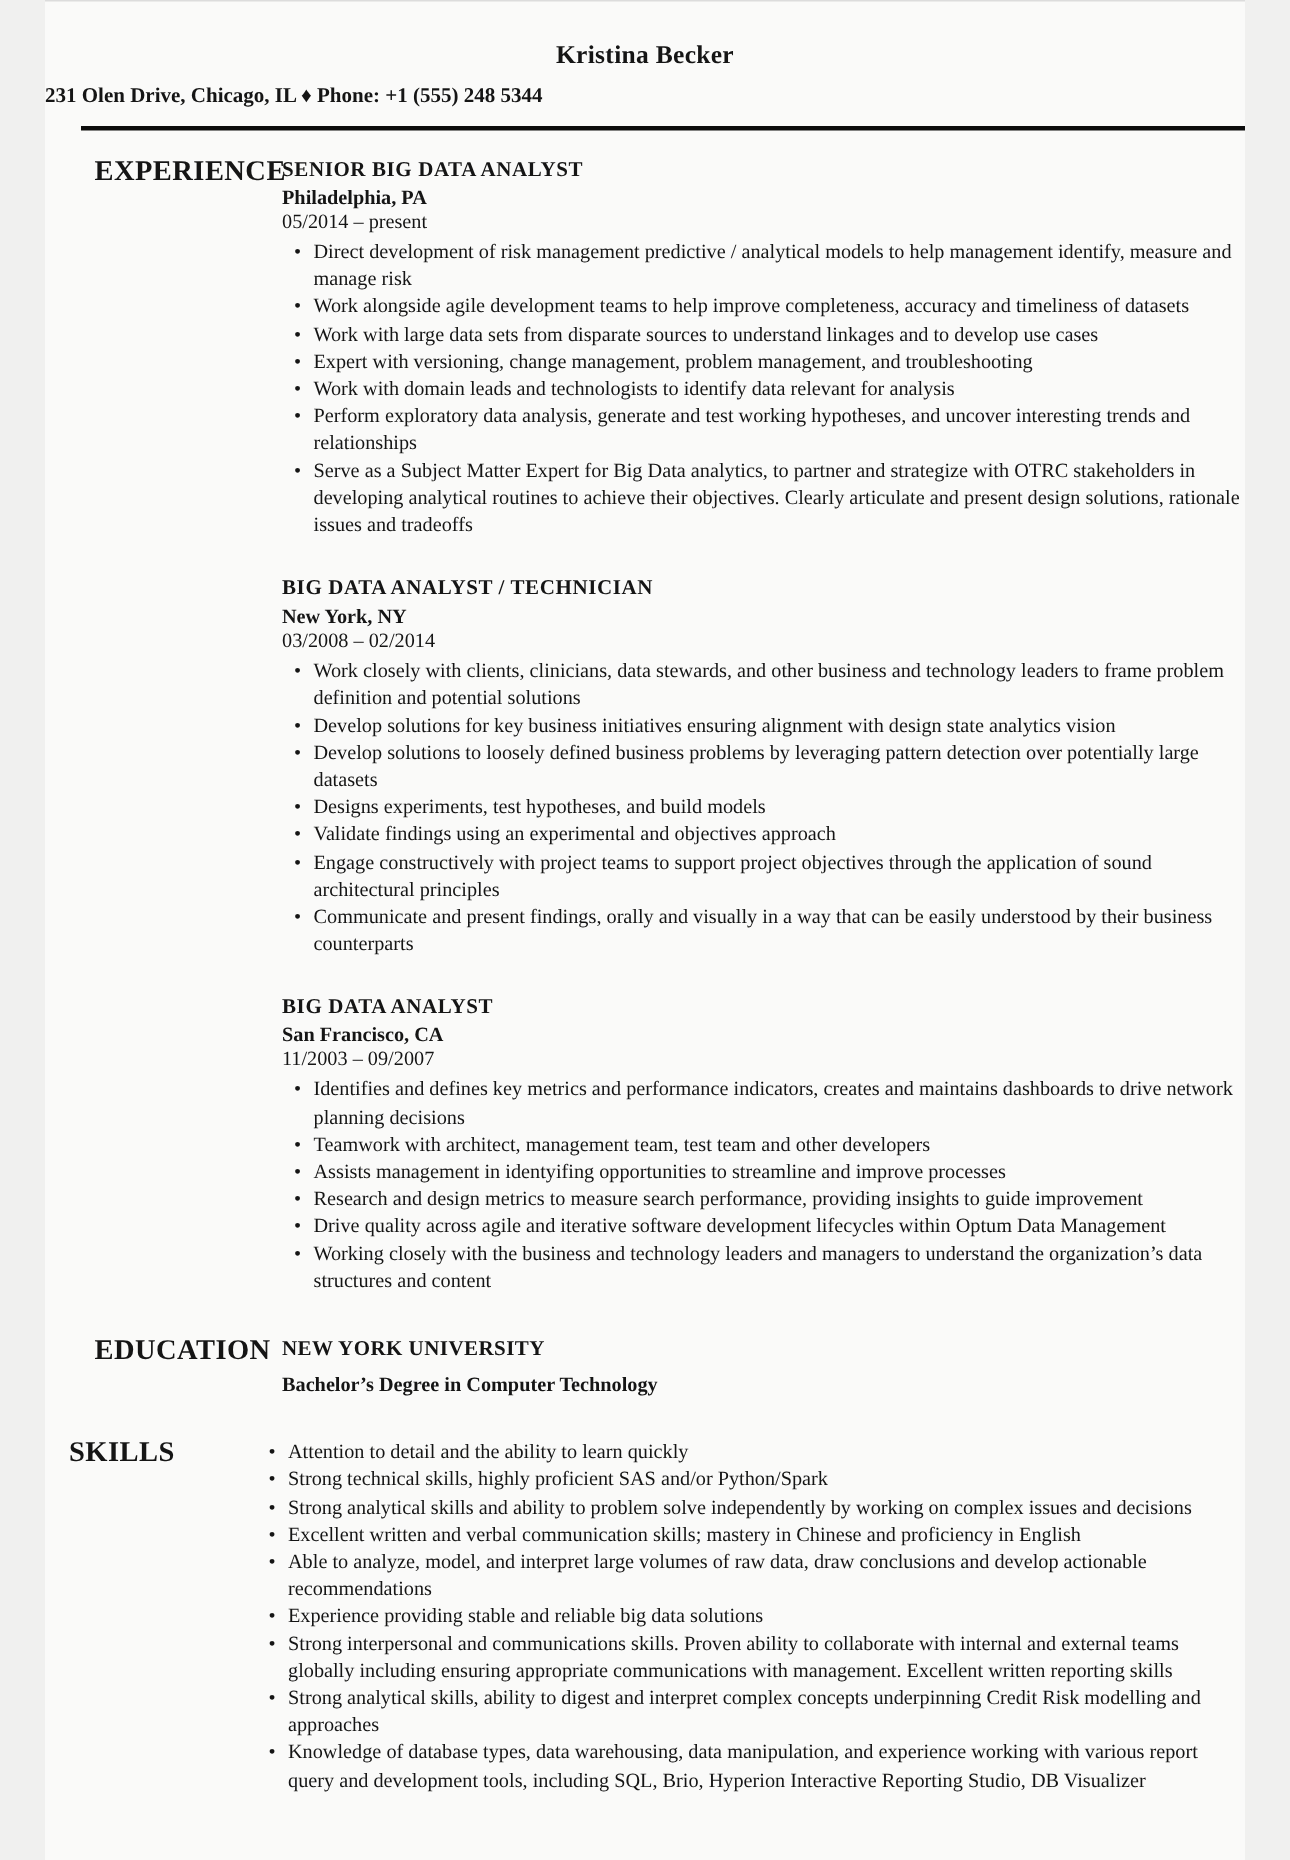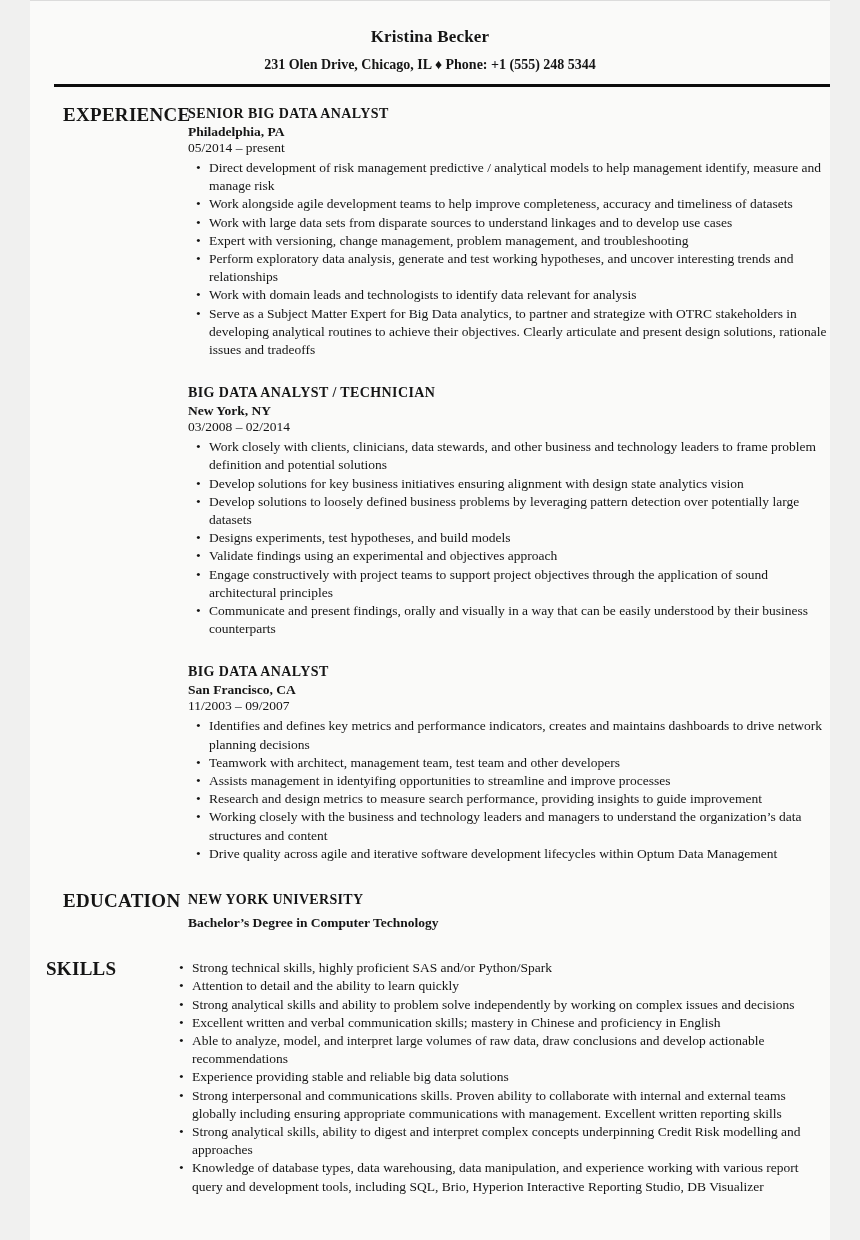--- a/index.html
+++ b/index.html
@@ -19,21 +19,21 @@
   .name {
     margin: 25px 0 0;
     text-align: center;
     font-size: 17px;
     font-weight: bold;
     letter-spacing: 0.2px;
     line-height: 21px;
   }
   .contact-line {
     margin-top: 9px;
-    text-align: center;
+    text-align: left;
     font-size: 14px;
     font-weight: bold;
     line-height: 18px;
   }
   .header-rule {
     border: none;
     border-top: 3px solid #0c0c0c;
     margin: 10px 0 0 24px;
     width: 793px;
   }
@@ -130,23 +130,23 @@
           <ul class="bullets">
 
               <li>Direct development of risk management predictive / analytical models to help management identify, measure and manage risk</li>
 
               <li>Work alongside agile development teams to help improve completeness, accuracy and timeliness of datasets</li>
 
               <li>Work with large data sets from disparate sources to understand linkages and to develop use cases</li>
 
               <li>Expert with versioning, change management, problem management, and troubleshooting</li>
 
+              <li>Work with domain leads and technologists to identify data relevant for analysis</li>
+
               <li>Perform exploratory data analysis, generate and test working hypotheses, and uncover interesting trends and relationships</li>
-
-              <li>Work with domain leads and technologists to identify data relevant for analysis</li>
 
               <li>Serve as a Subject Matter Expert for Big Data analytics, to partner and strategize with OTRC stakeholders in developing analytical routines to achieve their objectives. Clearly articulate and present design solutions, rationale issues and tradeoffs</li>
             </ul>
         </article>
 
         <article class="job">
           <h2 class="job-title">BIG DATA ANALYST / TECHNICIAN</h2>
           <div class="job-location">New York, NY</div>
           <div class="job-dates">03/2008 – 02/2014</div>
           <ul class="bullets">
@@ -175,44 +175,44 @@
 
 
               <li>Identifies and defines key metrics and performance indicators, creates and maintains dashboards to drive network planning decisions</li>
 
               <li>Teamwork with architect, management team, test team and other developers</li>
 
               <li>Assists management in identyifing opportunities to streamline and improve processes</li>
 
               <li>Research and design metrics to measure search performance, providing insights to guide improvement</li>
 
+              <li>Drive quality across agile and iterative software development lifecycles within Optum Data Management</li>
+
               <li>Working closely with the business and technology leaders and managers to understand the organization’s data structures and content</li>
-
-              <li>Drive quality across agile and iterative software development lifecycles within Optum Data Management</li>
             </ul>
         </article>
       </div>
   </section>
 
   <section class="section section-education">
     <div class="section-label">EDUCATION</div>
     <div class="section-content">
       <h2 class="edu-school">NEW YORK UNIVERSITY</h2>
       <div class="edu-degree">Bachelor’s Degree in Computer Technology</div>
     </div>
   </section>
 
   <section class="section section-skills">
     <div class="section-label">SKILLS</div>
     <div class="section-content">
       <ul class="bullets" style="margin-top:1px; ">
 
+          <li>Attention to detail and the ability to learn quickly</li>
+
           <li>Strong technical skills, highly proficient SAS and/or Python/Spark</li>
-
-          <li>Attention to detail and the ability to learn quickly</li>
 
           <li>Strong analytical skills and ability to problem solve independently by working on complex issues and decisions</li>
 
           <li>Excellent written and verbal communication skills; mastery in Chinese and proficiency in English</li>
 
           <li>Able to analyze, model, and interpret large volumes of raw data, draw conclusions and develop actionable recommendations</li>
 
           <li>Experience providing stable and reliable big data solutions</li>
 
           <li>Strong interpersonal and communications skills. Proven ability to collaborate with internal and external teams globally including ensuring appropriate communications with management. Excellent written reporting skills</li>

